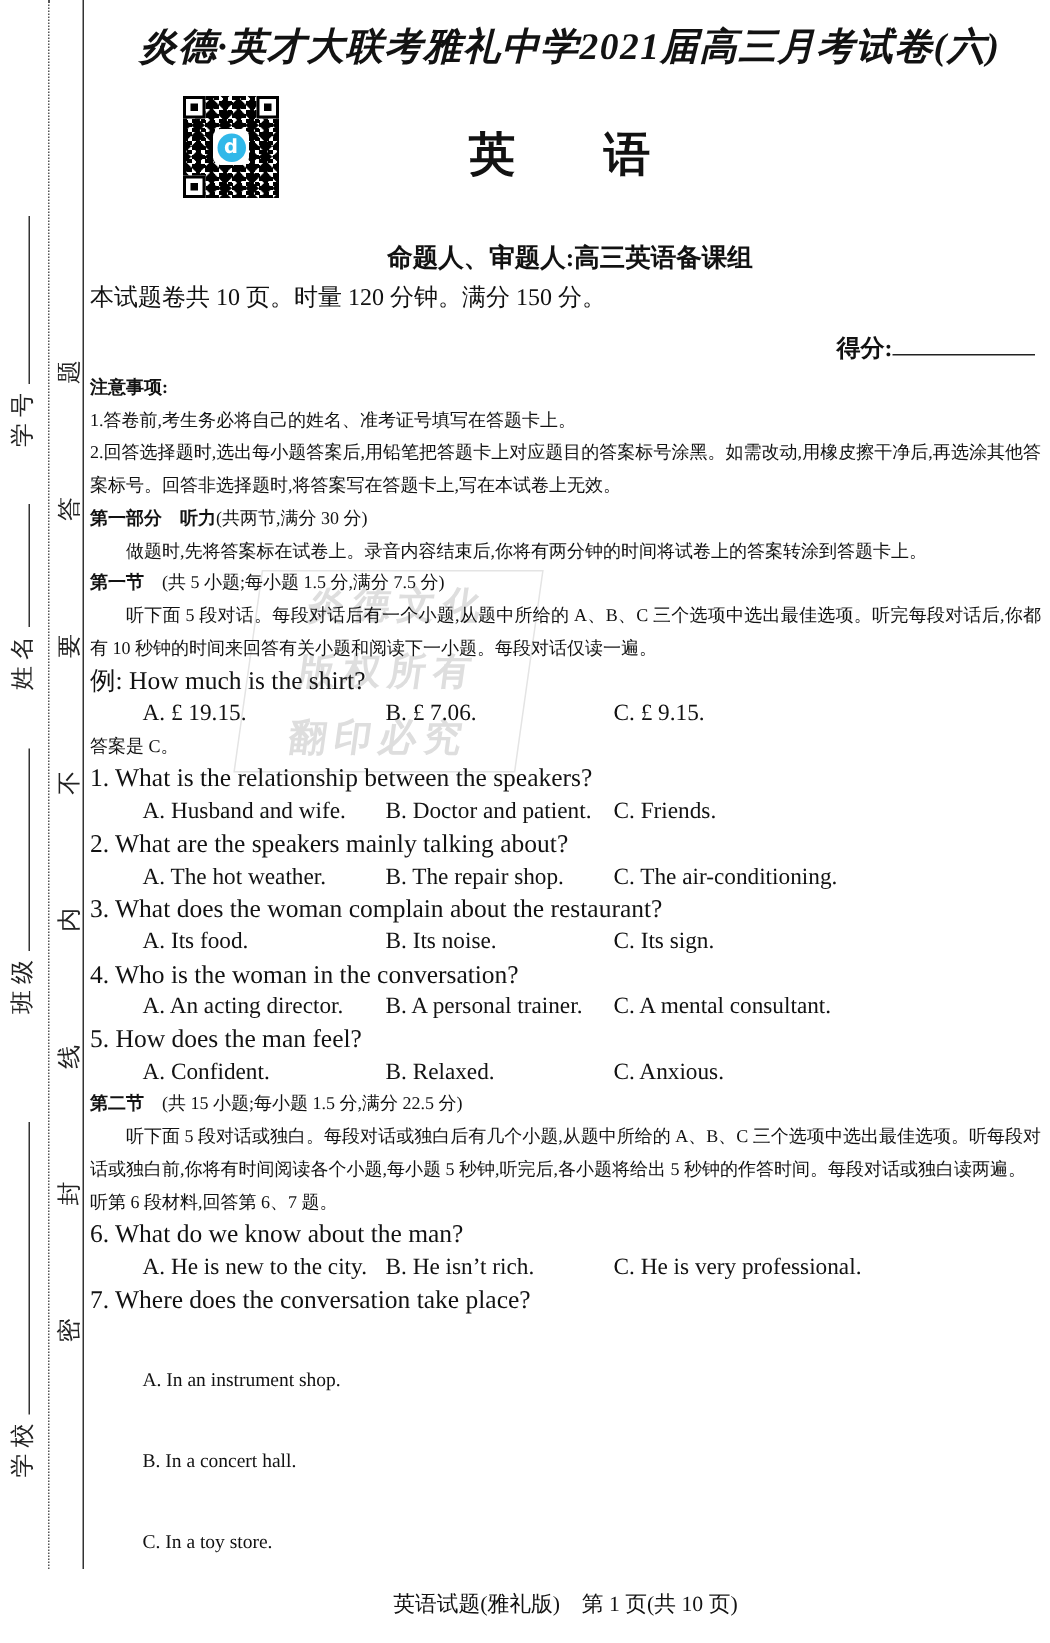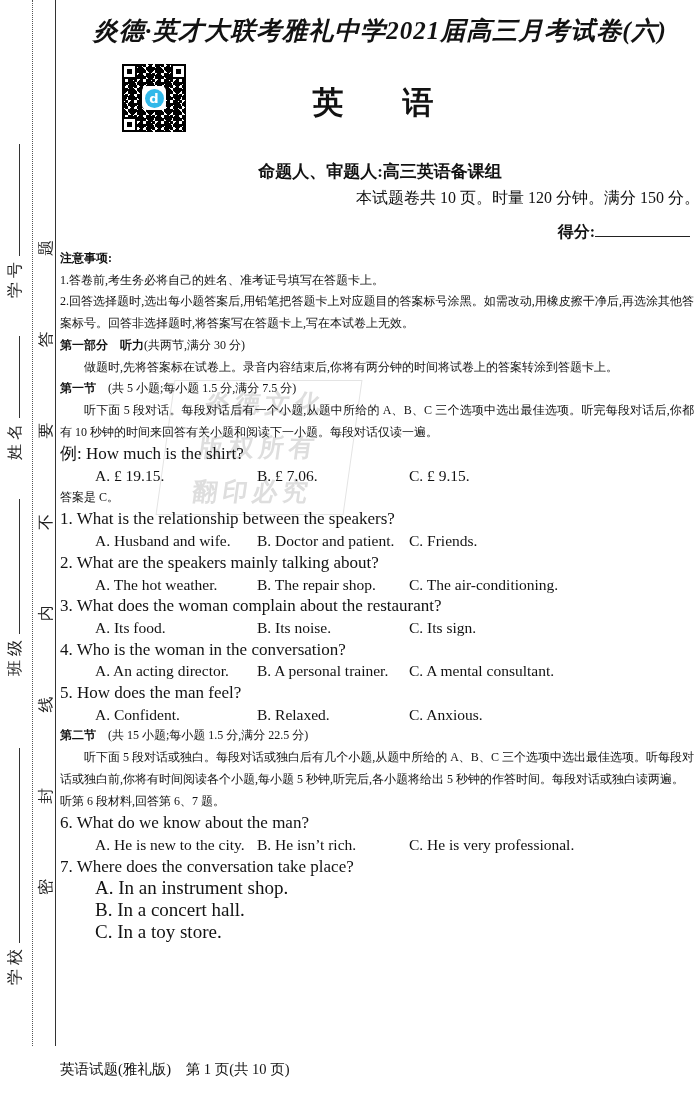--- a/index.html
+++ b/index.html
@@ -30,21 +30,21 @@
                  color:#dedede;font-family:"DejaVu Sans",sans-serif;}
 
   
   .exam-title{position:absolute;left:60px;right:0;top:14px;text-align:center;
               font-size:25px;font-weight:bold;font-style:italic;
               letter-spacing:1px;white-space:nowrap;z-index:2;}
   .subject{position:absolute;left:60px;right:0;top:82px;text-align:center;
            font-size:31px;font-weight:bold;letter-spacing:14px;z-index:2;}
   .setters{position:absolute;left:60px;right:0;top:160px;text-align:center;
            font-size:17px;font-weight:bold;z-index:2;}
-  .paper-info{position:absolute;left:60px;right:0;top:188px;text-align:right;
+  .paper-info{position:absolute;left:60px;right:0;top:188px;text-align:left;
               font-size:16px;z-index:2;}
   .score{position:absolute;right:10px;top:221px;font-size:16px;font-weight:bold;z-index:2;}
   .score .blank{display:inline-block;width:95px;height:15px;
                 border-bottom:1px solid #222;}
 
   
   .qr{position:absolute;left:122px;top:64px;width:64px;height:68px;z-index:2;}
   .qr-modules{position:absolute;inset:0;
     background:
       repeating-conic-gradient(from 45deg,#000 0% 25%,transparent 0% 50%) 1px 2px/9px 7px,
@@ -61,23 +61,23 @@
 
   
   .content{position:absolute;left:60px;top:248px;width:634px;z-index:2;}
   .line{line-height:21.7px;}
   .cn{font-size:12px;text-align:justify;word-break:break-all;}
   .en{font-size:17px;}
   .b{font-weight:bold;}
   .indent{text-indent:2em;}
   .opts3{display:grid;grid-template-columns:162px 152px auto;padding-left:35px;
          font-size:15.5px;line-height:21.7px;}
-  .optstack{padding-left:35px;font-size:19px;line-height:21.7px;}
-
-  .footer{position:absolute;left:60px;right:6px;top:1060px;
+  .optstack{padding-left:35px;font-size:13px;line-height:21.7px;margin-top:32px;}
+
+  .footer{position:absolute;left:60px;right:6px;top:1060px;text-align:center;
           font-size:14.5px;z-index:2;}
 </style>
 </head>
 <body>
 
 <div class="seal-dotted"></div>
 <div class="seal-solid"></div>
 
 <div class="m-field" style="top:985px;width:290px;">
   <span>学校</span><span class="m-blank" style="width:195px;"></span>

